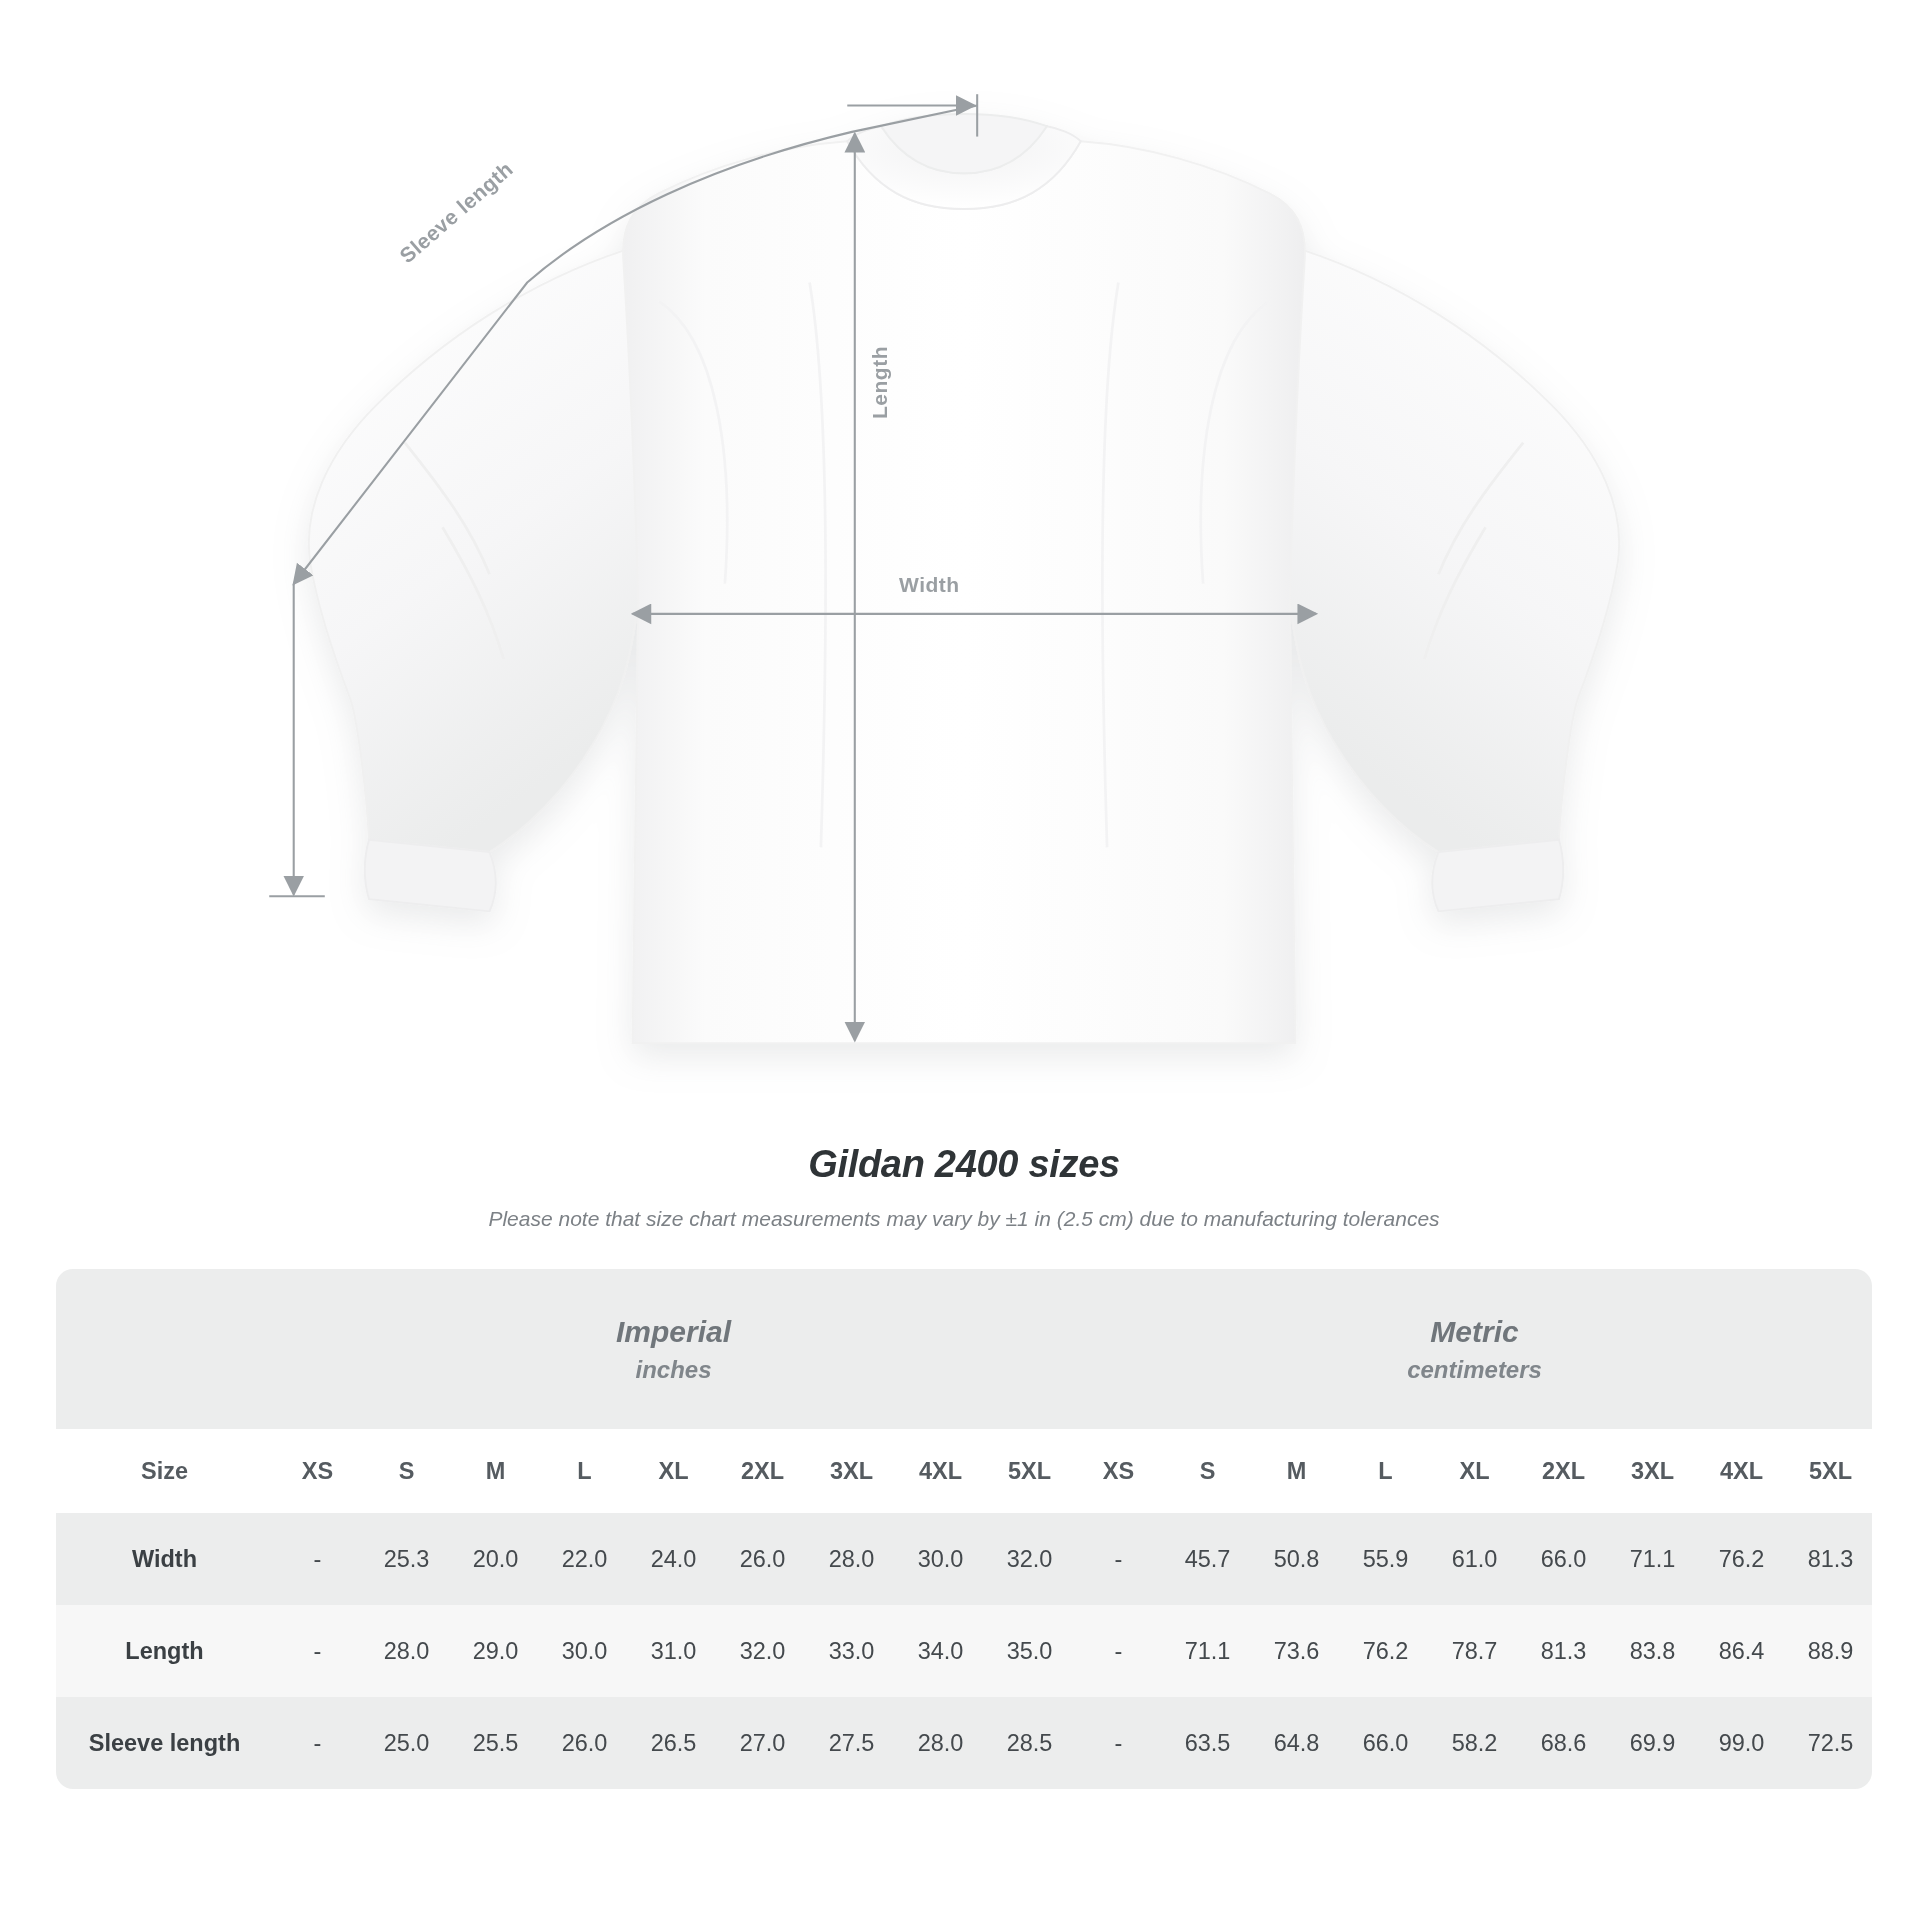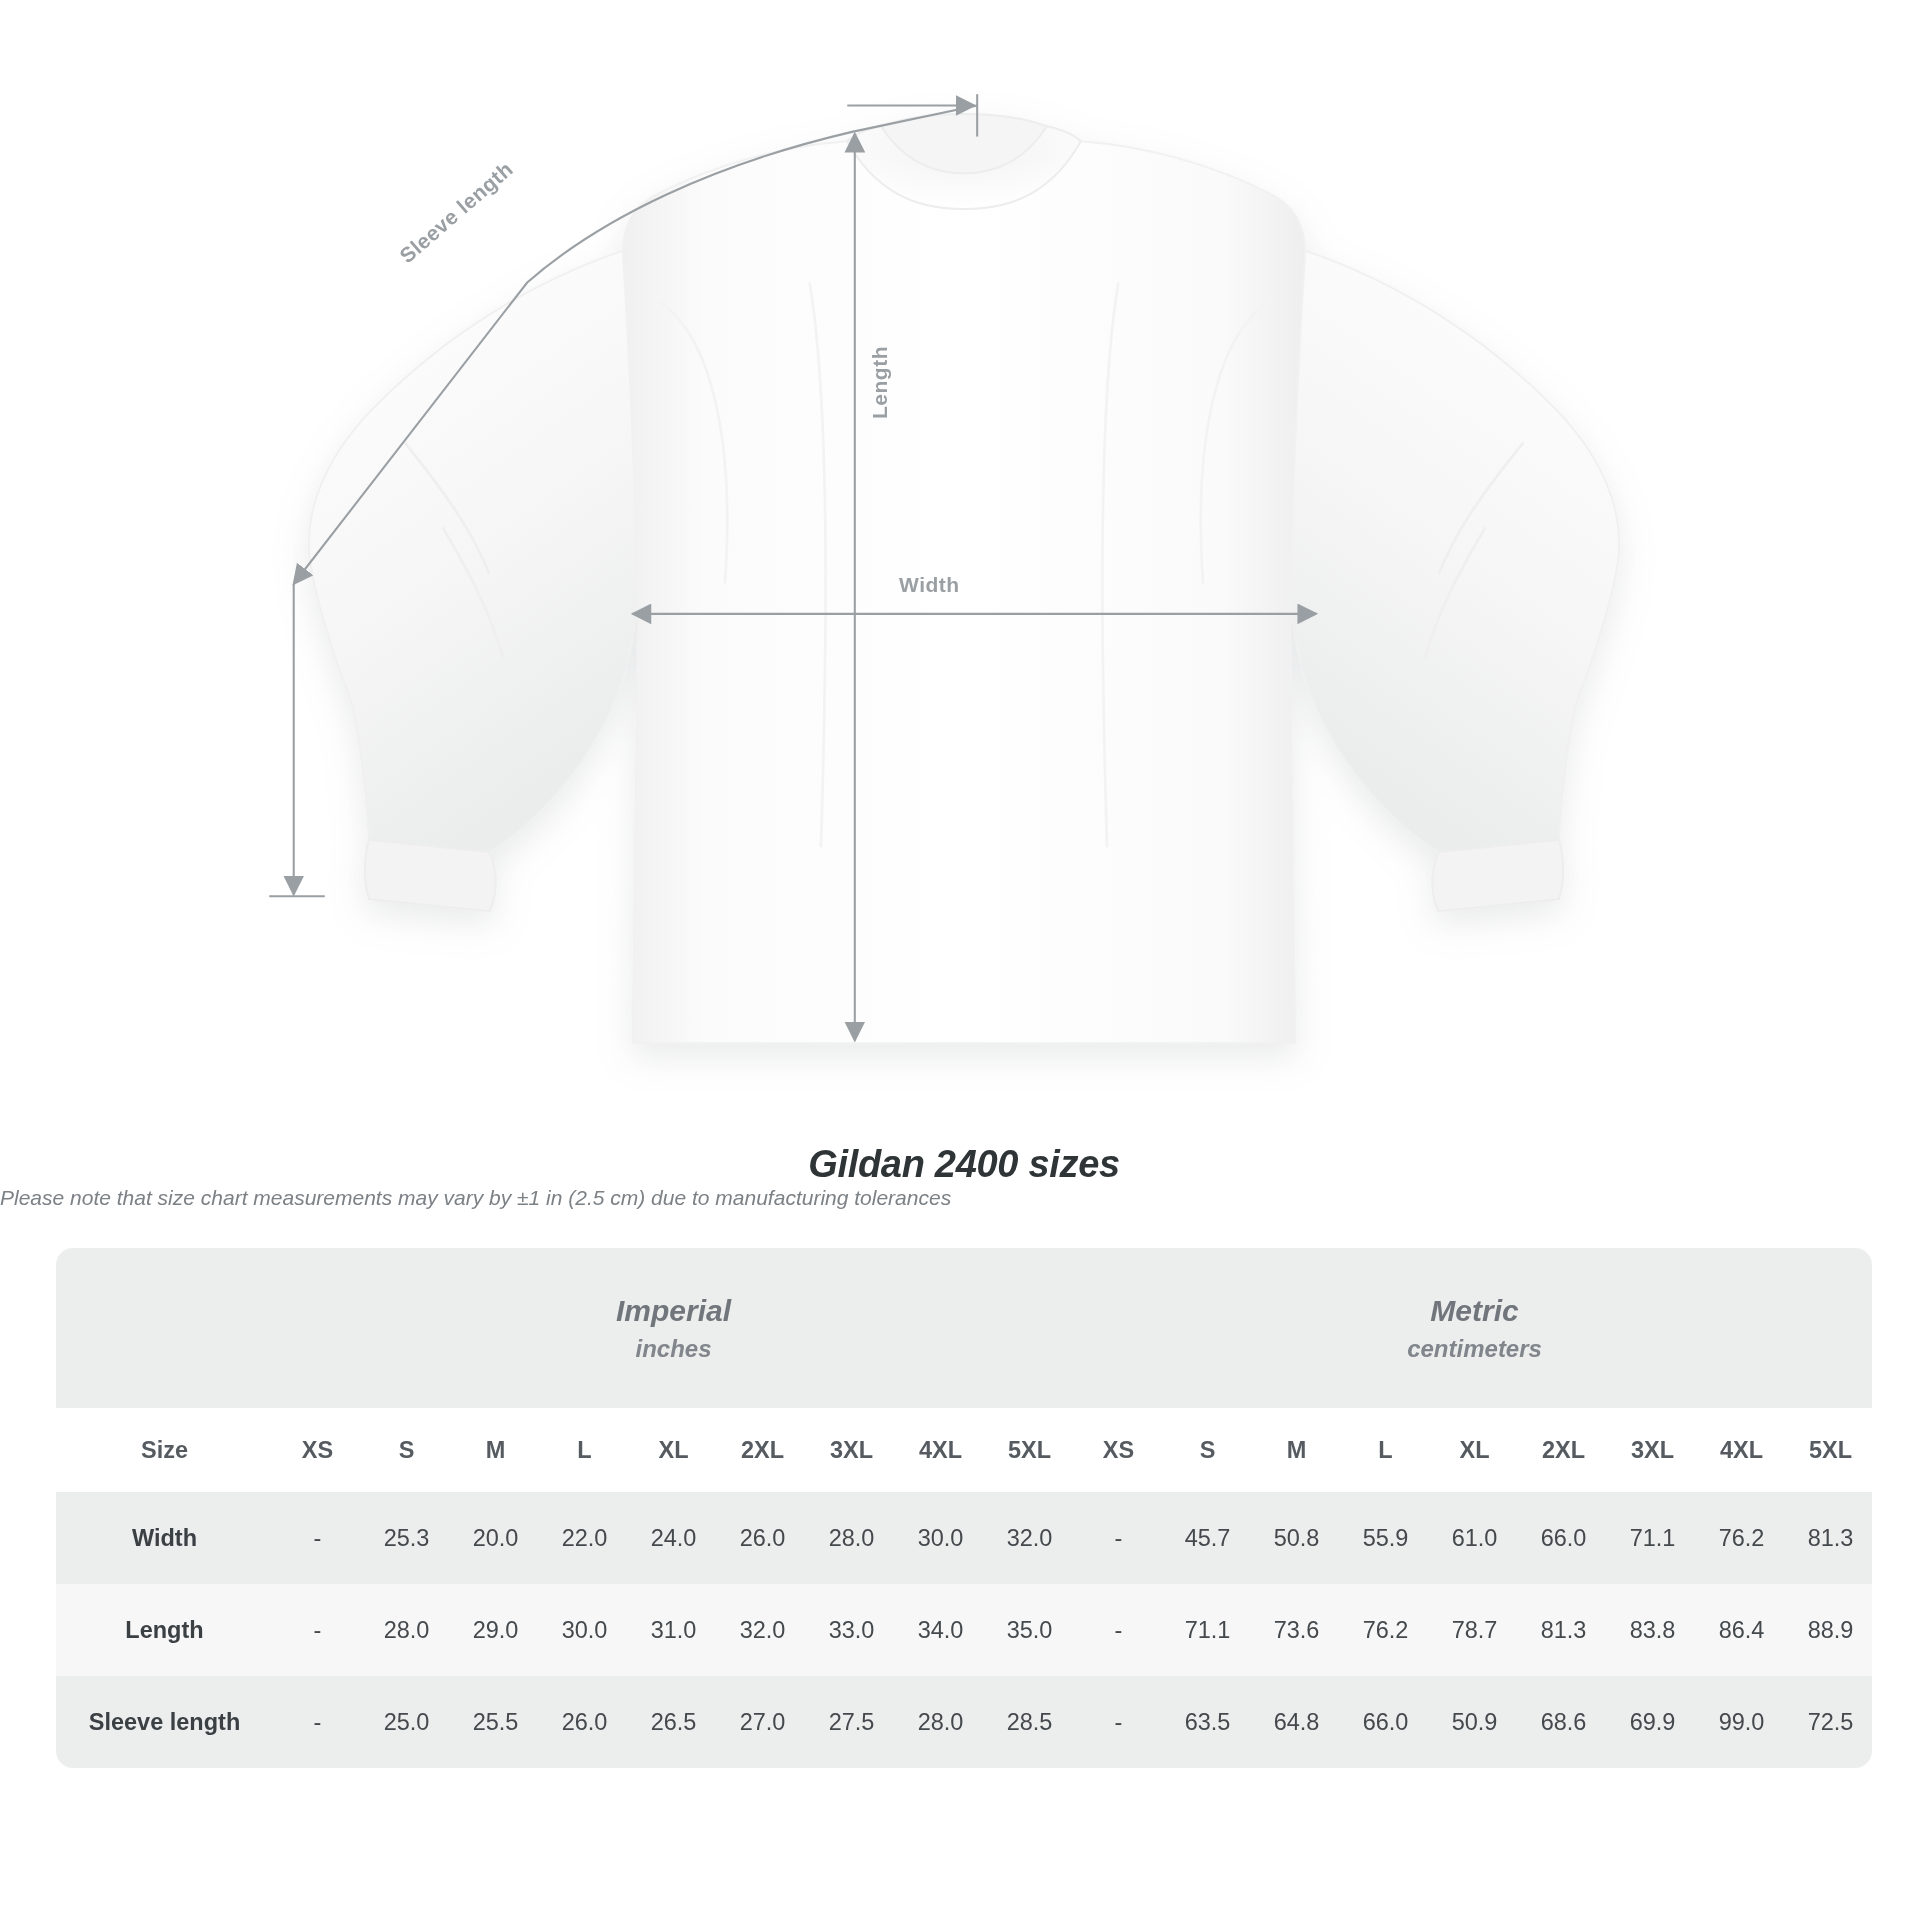--- a/index.html
+++ b/index.html
@@ -68,24 +68,25 @@
   .chart-title {
     text-align: center;
     font-size: 38px;
     font-weight: bold;
     color: #2f3437;
     margin: 32px 0 0 0;
     letter-spacing: -0.3px;
     font-style: italic;
   }
   .chart-note {
-    text-align: left;
+    text-align: center;
     font-size: 21px;
     font-style: italic;
     color: #7c8186;
+    margin-top: 21px;
   }
 
   .table-wrap {
     margin: 38px 56px 0 56px;
     border-radius: 17px;
     overflow: hidden;
   }
   table.size-table {
     border-collapse: collapse;
     width: 1815px;
@@ -393,21 +394,21 @@
             <td class="data-cell">26.0</td>
             <td class="data-cell">26.5</td>
             <td class="data-cell">27.0</td>
             <td class="data-cell">27.5</td>
             <td class="data-cell">28.0</td>
             <td class="data-cell">28.5</td>
             <td class="data-cell">-</td>
             <td class="data-cell">63.5</td>
             <td class="data-cell">64.8</td>
             <td class="data-cell">66.0</td>
-            <td class="data-cell">50.9</td>
+            <td class="data-cell">58.2</td>
             <td class="data-cell">68.6</td>
             <td class="data-cell">69.9</td>
             <td class="data-cell">99.0</td>
             <td class="data-cell">72.5</td>
           </tr>
         </tbody>
       </table>
     </div>
   </div>
 </div>

